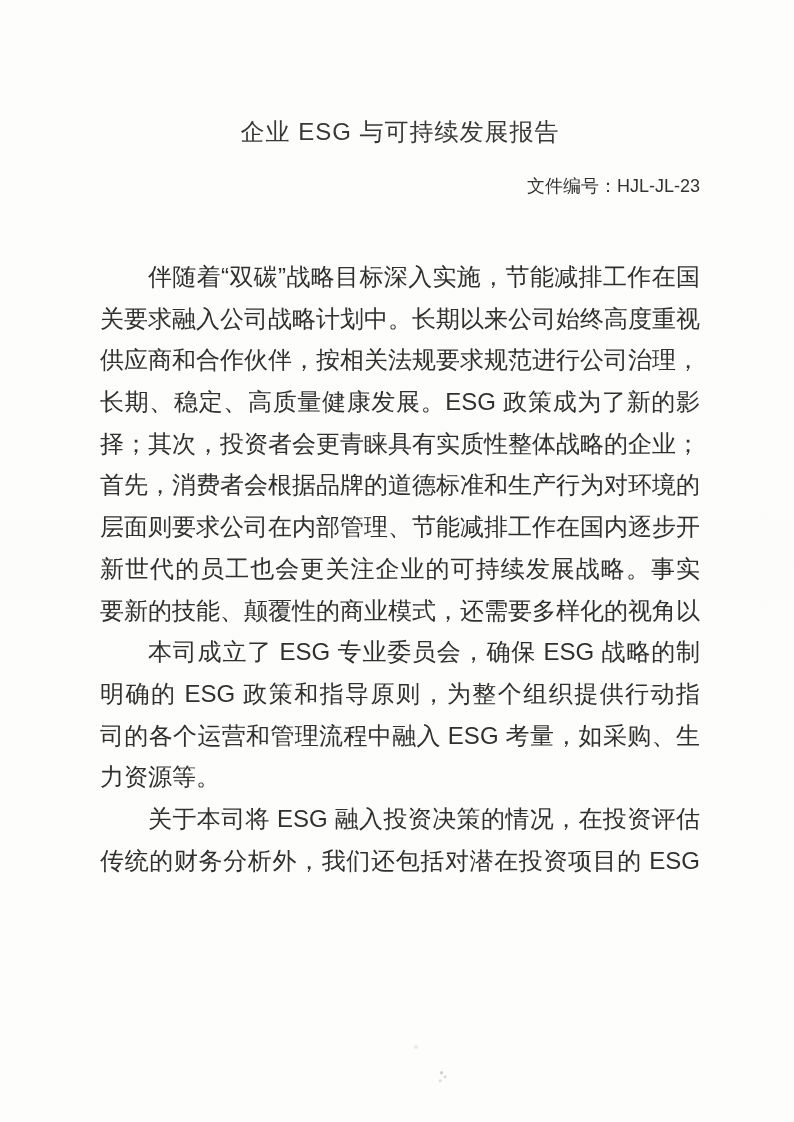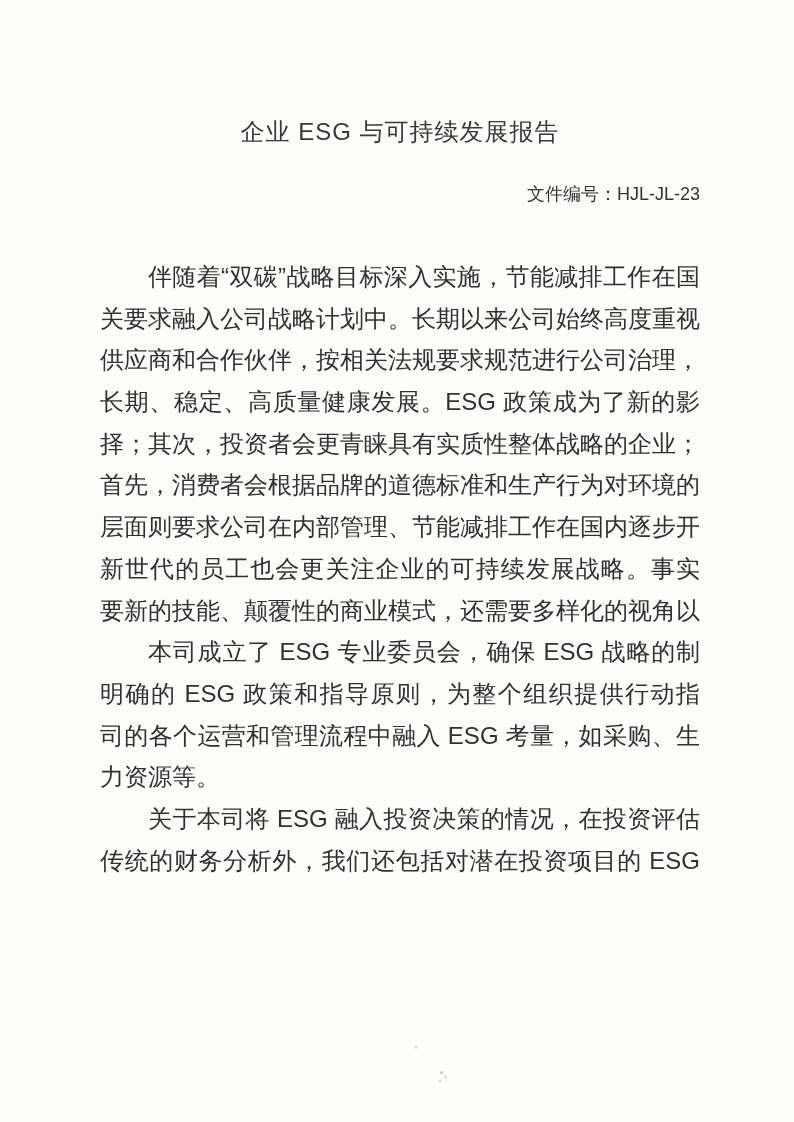--- a/index.html
+++ b/index.html
@@ -31,21 +31,20 @@
   }
   .doc-number {
     position: absolute;
     top: 174px;
     left: 100px;
     width: 600px;
     text-align: right;
     font-size: 18px;
     font-weight: 500;
     color: #333333;
-    margin-top: 8px;
   }
   .doc-body {
     position: absolute;
     top: 256px;
     left: 100px;
     width: 600px;
     font-size: 24px;
     color: #303030;
   }
   .line {

